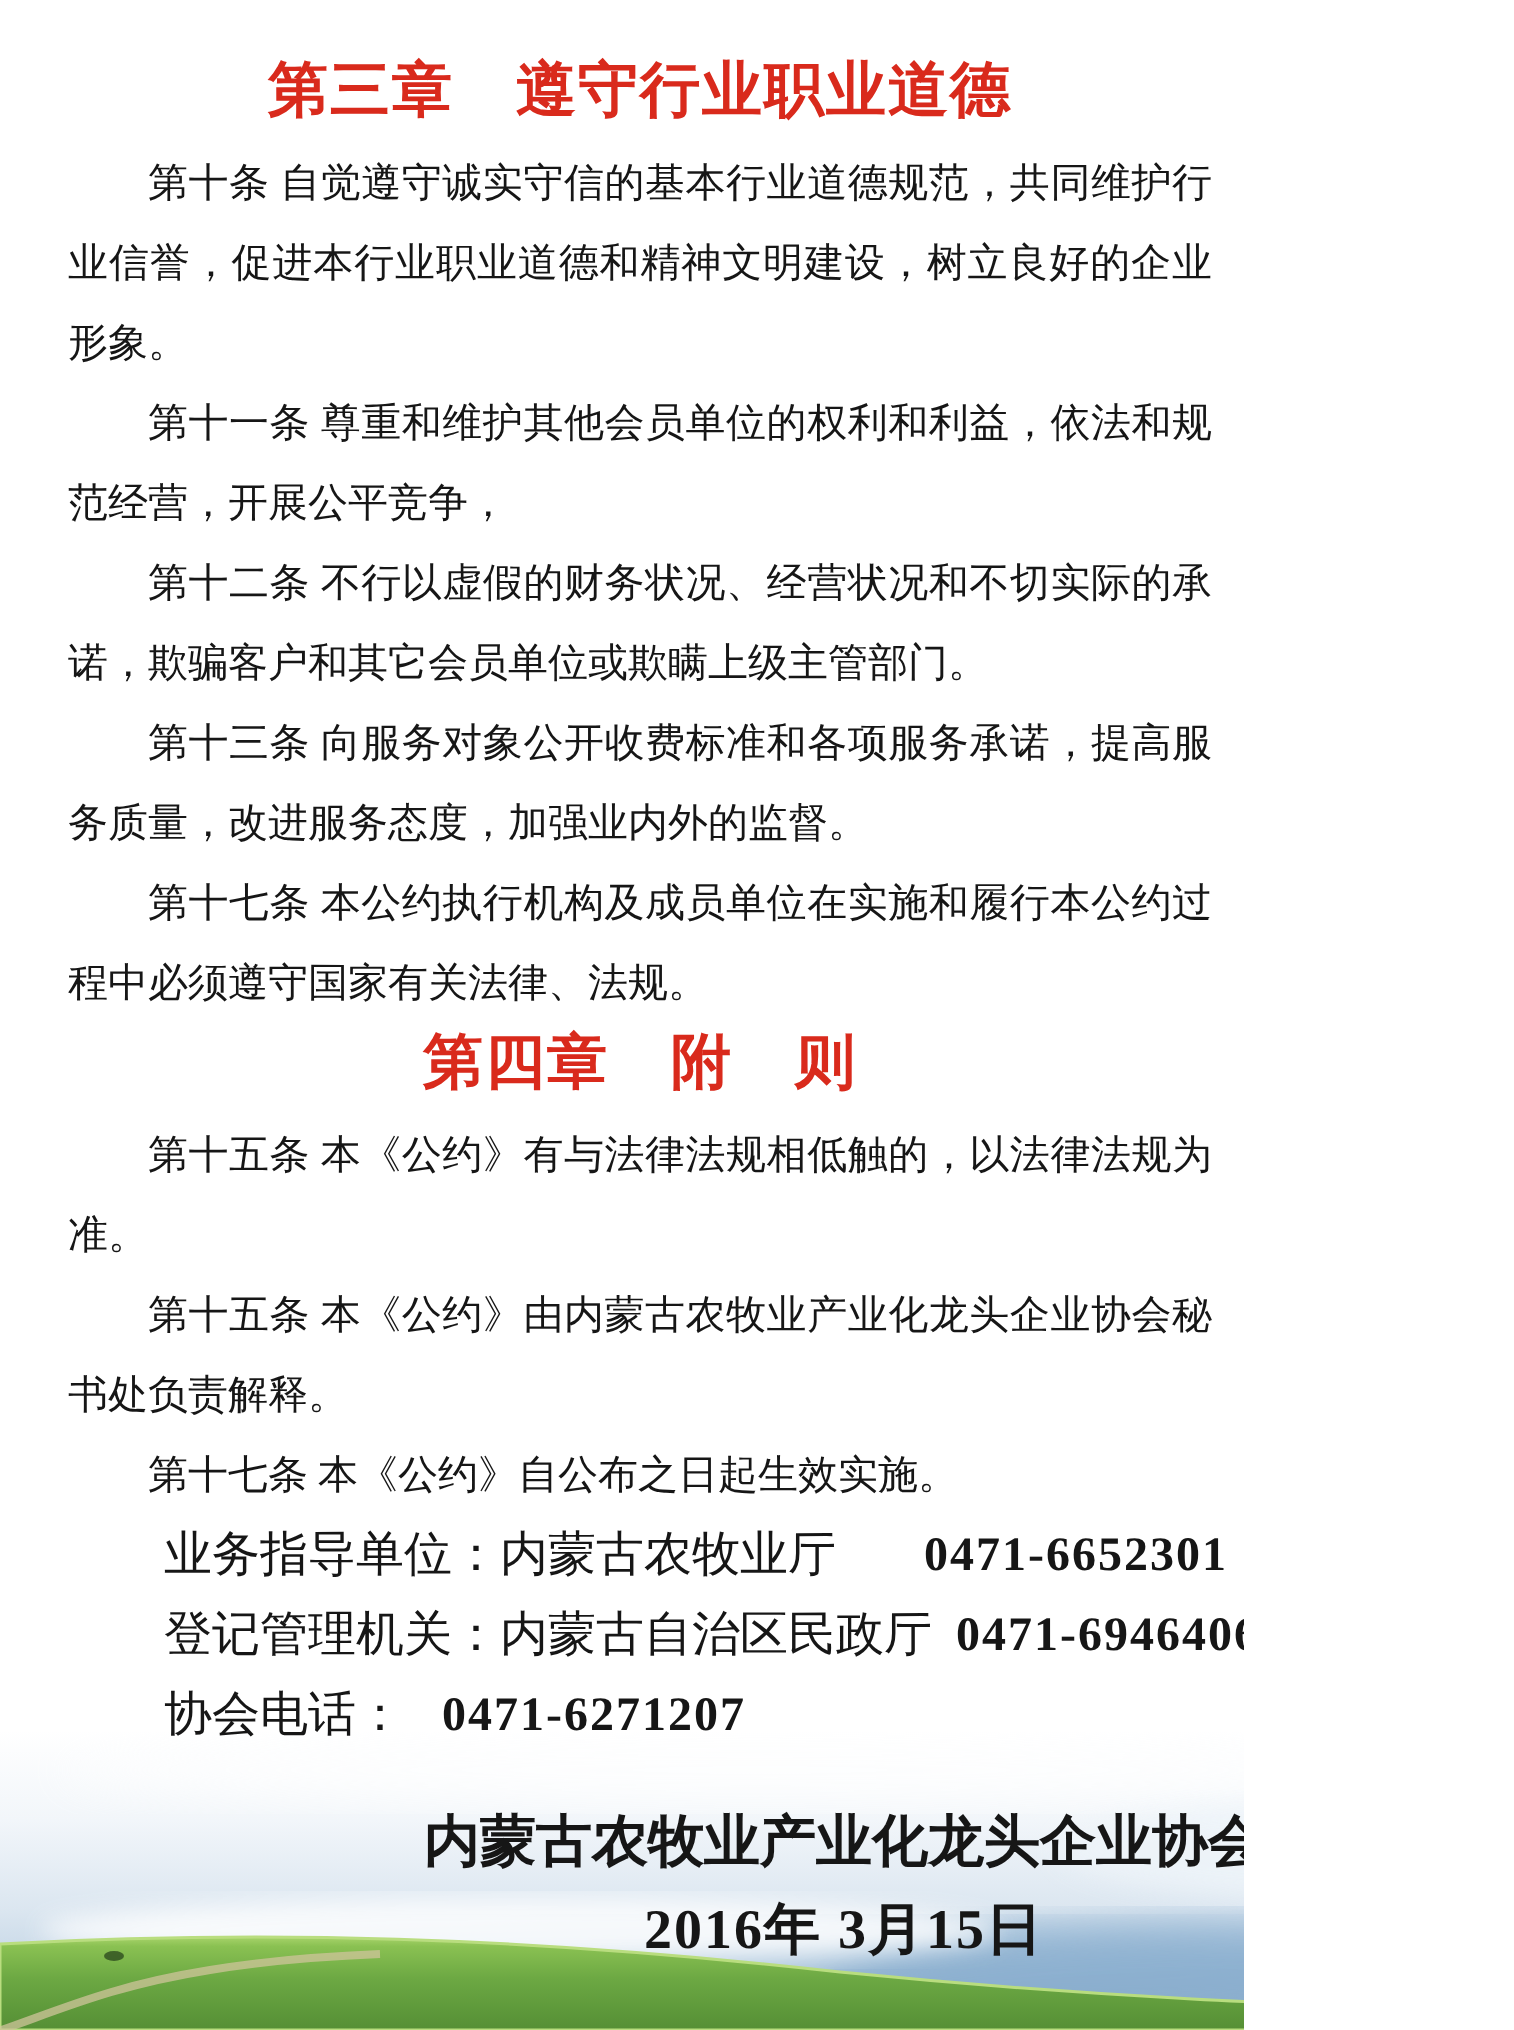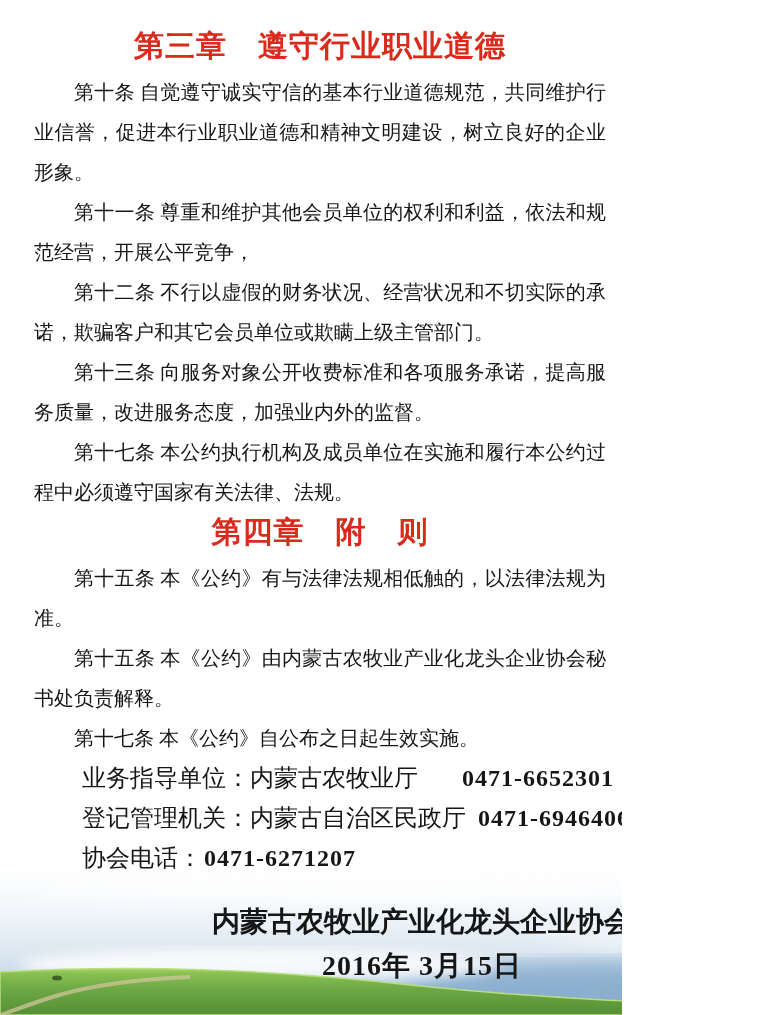--- a/index.html
+++ b/index.html
@@ -37,21 +37,21 @@
     padding-left:2em;
     white-space:nowrap;
     font-family:Liberation Serif, serif;
   }
   .contact-num{
     font-weight:bold;
     letter-spacing:1px;
   }
   .gap-lg{margin-left:44px;}
   .gap-sm{margin-left:12px;}
-  .gap-none{margin-left:2px;}
+  .gap-none{margin-left:19px;}
   .signature{
     margin-top:24px;
     text-align:center;
     transform:translateX(102px);
     font-weight:bold;
   }
   .signature-org{
     font-size:28px;line-height:40px;
   }
   .signature-date{

